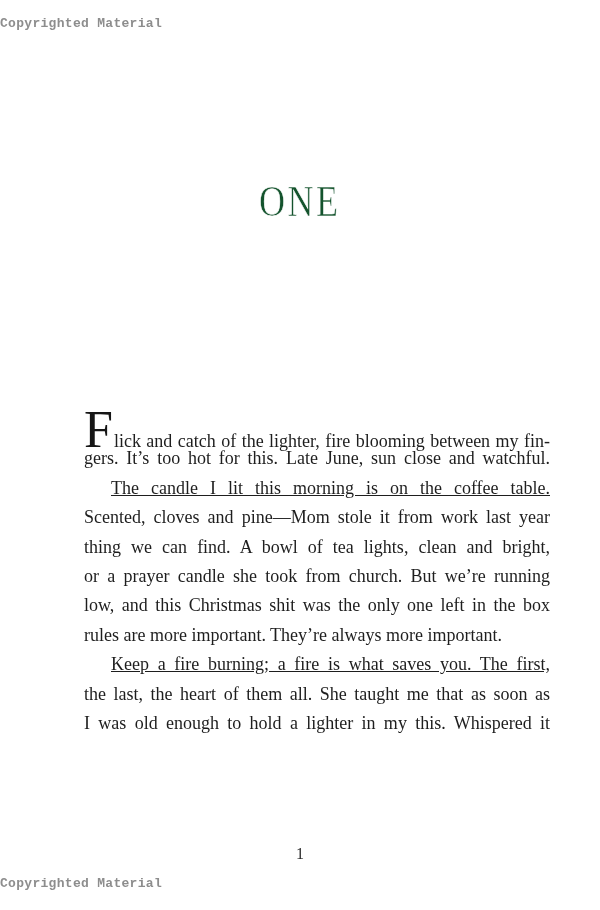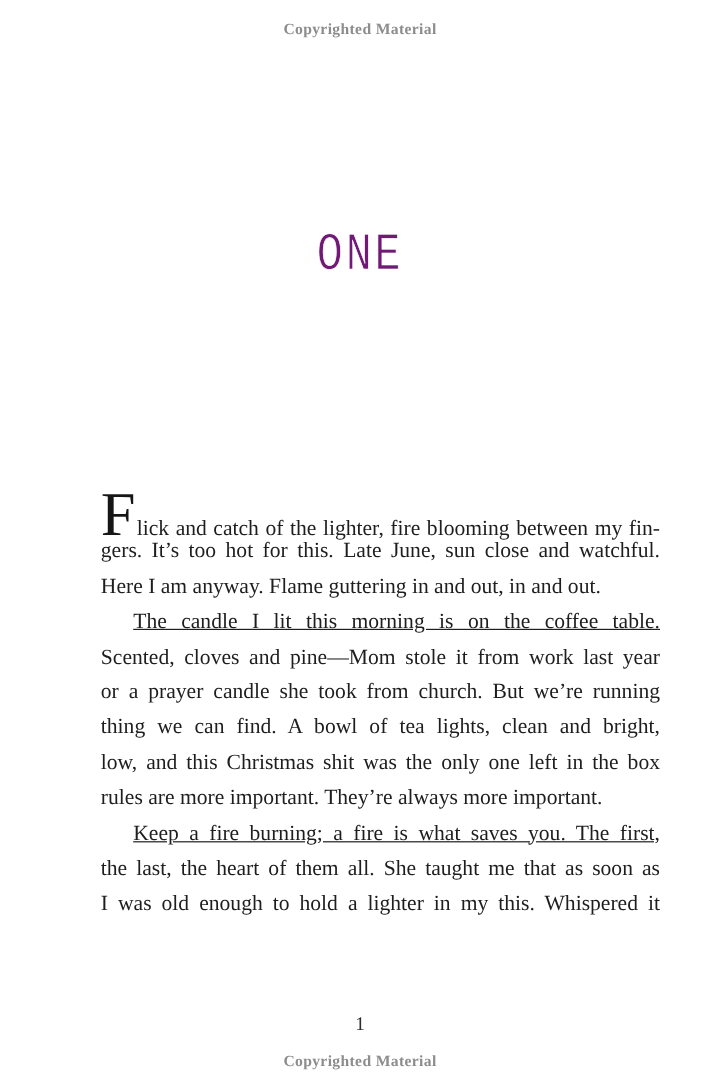--- a/index.html
+++ b/index.html
@@ -12,43 +12,42 @@
     width: 600px;
     height: 910px;
     background: #ffffff;
     overflow: hidden;
     font-family: "Liberation Serif", serif;
   }
   .watermark {
     position: absolute;
     left: 0;
     right: 0;
-    text-align: center;
-    font-family: Liberation Serif, serif;
+    font-family: Liberation Mono, monospace;
     font-weight: bold;
     font-size: 13px;
     letter-spacing: 0.3px;
     color: #8d8d8d;
   }
   .watermark-top { top: 16px; }
   .watermark-bottom { top: 876px; }
 
   .chapter-title {
     position: absolute;
     top: 176px;
     left: 0;
     right: 0;
-    margin: 15px;
+    margin: 4px;
     text-align: center;
-    font-family: Liberation Mono, monospace;
+    font-family: Liberation Serif, serif;
     font-weight: 300;
     font-size: 44px;
     line-height: 44px;
     letter-spacing: 3px;
-    color: #701a75;
+    color: #14532d;
   }
   .chapter-title .scale {
     display: inline-block;
     transform: scaleX(0.82);
     transform-origin: center;
     -webkit-text-stroke: 0.6px #ffffff;
   }
 
   .body-text {
     position: absolute;
@@ -95,25 +94,24 @@
 
   <div class="watermark watermark-top">
     <span>Copyrighted Material</span>
   </div>
 
   <h1 class="chapter-title"><span class="scale">ONE</span></h1>
 
   <main class="body-text">
     <div class="line"><span class="dropcap">F</span><span>lick and catch of the lighter, fire blooming between my fin-</span></div>
     <div class="line"><span>gers. It’s too hot for this. Late June, sun close and watchful.</span></div>
-    <div class="line lastline"><span>Here I am anyway. Flame guttering in and out, in and out.</span></div>
     <div class="line indent"><span>The candle I lit this morning is on the coffee table.</span></div>
     <div class="line"><span>Scented, cloves and pine—Mom stole it from work last year</span></div>
+    <div class="line"><span>thing we can find. A bowl of tea lights, clean and bright,</span></div>
     <div class="line"><span>or a prayer candle she took from church. But we’re running</span></div>
-    <div class="line"><span>thing we can find. A bowl of tea lights, clean and bright,</span></div>
     <div class="line"><span>low, and this Christmas shit was the only one left in the box</span></div>
     <div class="line lastline"><span>rules are more important. They’re always more important.</span></div>
     <div class="line indent"><span>Keep a fire burning; a fire is what saves you. The first,</span></div>
     <div class="line"><span>the last, the heart of them all. She taught me that as soon as</span></div>
     <div class="line"><span>I was old enough to hold a lighter in my this. Whispered it</span></div>
   </main>
 
   <div class="page-number">
     <span>1</span>
   </div>

